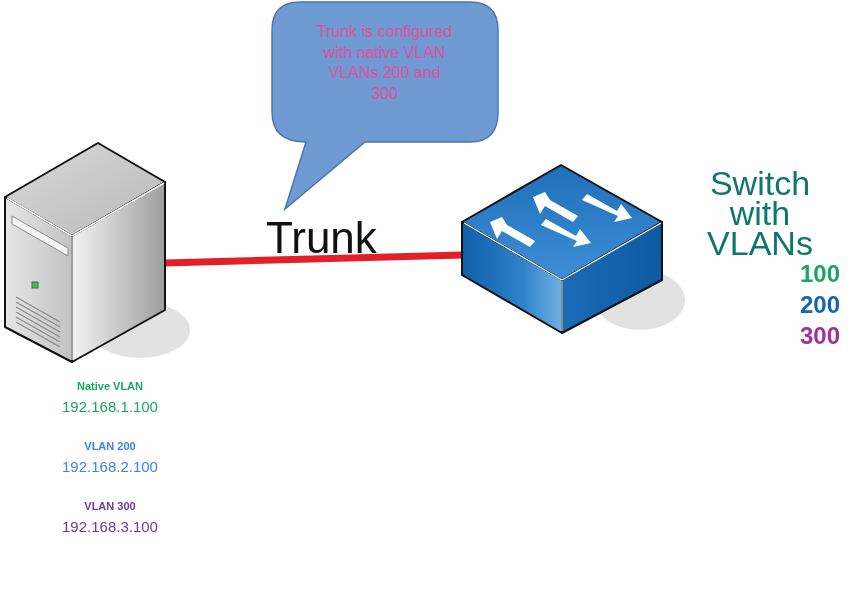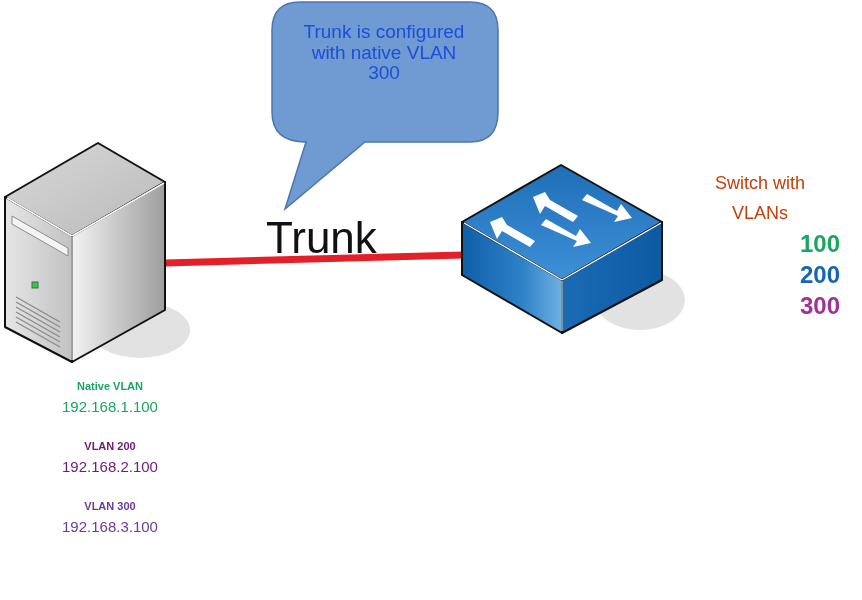--- a/index.html
+++ b/index.html
@@ -1,23 +1,23 @@
 <!DOCTYPE html>
 <html><head>
   <meta charset="utf-8">
   <style>
     html, body { margin: 0; padding: 0; background: #ffffff; }
     body { width: 862px; height: 600px; position: relative; overflow: hidden;
            font-family: "Liberation Sans", sans-serif; }
     svg.stage { position: absolute; left: 0; top: 0; }
     .bubble-text { position: absolute; left: 278px; top: 22px; width: 212px;
-                   text-align: center; font-size: 19px; line-height: 20.5px; color: #1d4ed8; }
+                   text-align: center; font-size: 16px; line-height: 20.5px; color: #ec4899; }
     .trunk-label { position: absolute; left: 266px; top: 213px; font-size: 44px; color: #111; }
     .switch-caption { position: absolute; left: 680px; top: 168px; width: 160px; text-align: center; }
-    .switch-caption .title { font-size: 18px; line-height: 30px; color: #c2410c; text-align: center; }
+    .switch-caption .title { font-size: 34px; line-height: 30px; color: #0f766e; text-align: center; }
     .switch-caption .vlan { font-size: 24px; font-weight: bold; line-height: 31px; text-align: right; }
     .server-caption { position: absolute; left: 20px; top: 376px; width: 180px; text-align: center; }
     .server-caption .grp { margin-bottom: 19px; }
     .server-caption .name { font-size: 11px; font-weight: bold; line-height: 20px; }
     .server-caption .ip { font-size: 15px; line-height: 21px; }
   </style>
 </head>
 <body>
 
 <svg class="stage" width="862" height="600" viewBox="0 0 862 600">
@@ -93,39 +93,40 @@
       <polygon points="490,222 502,217 507,225 535,241 530,247 502,231 497,239"></polygon>
 
       <polygon points="541,225 546,219 576,236 580,229 591,243 573,247 577,241"></polygon>
     </g>
   </g>
 </svg>
 
 <div class="bubble-text">
   <div>Trunk is configured</div>
   <div>with native VLAN</div>
+  <div>VLANs 200 and</div>
   <div>300</div>
 </div>
 
 <div class="trunk-label">Trunk</div>
 
 <div class="switch-caption">
   <div class="title">Switch with</div>
   <div class="title">VLANs</div>
   <div class="vlan" style="color: rgb(26, 166, 96);">100</div>
   <div class="vlan" style="color: rgb(21, 101, 181);">200</div>
   <div class="vlan" style="color: rgb(160, 48, 154);">300</div>
 </div>
 
 <div class="server-caption">
   <div class="grp" style="color: rgb(26, 166, 96);">
     <div class="name">Native VLAN</div>
     <div class="ip">192.168.1.100</div>
   </div>
-  <div class="grp" style="color: #701a75;">
+  <div class="grp" style="color: #3b82f6;">
     <div class="name">VLAN 200</div>
     <div class="ip">192.168.2.100</div>
   </div>
   <div class="grp" style="color: rgb(106, 59, 158);">
     <div class="name">VLAN 300</div>
     <div class="ip">192.168.3.100</div>
   </div>
 </div>
 
 </body></html>

